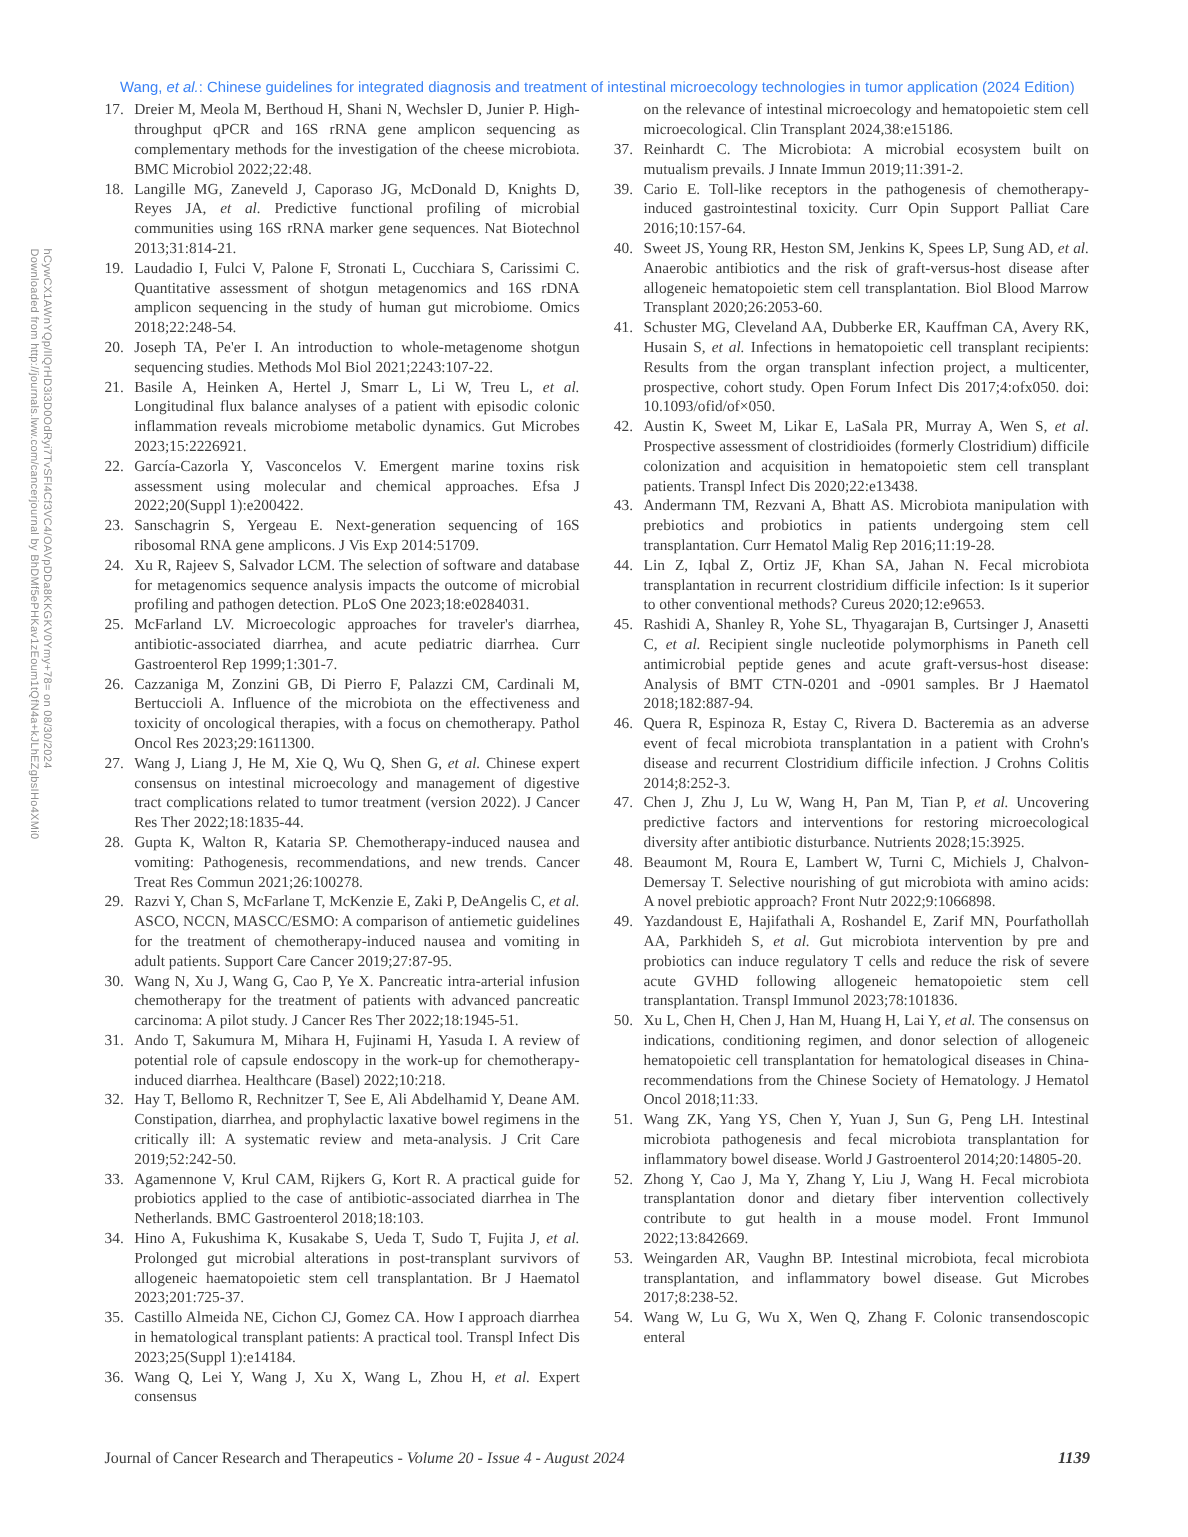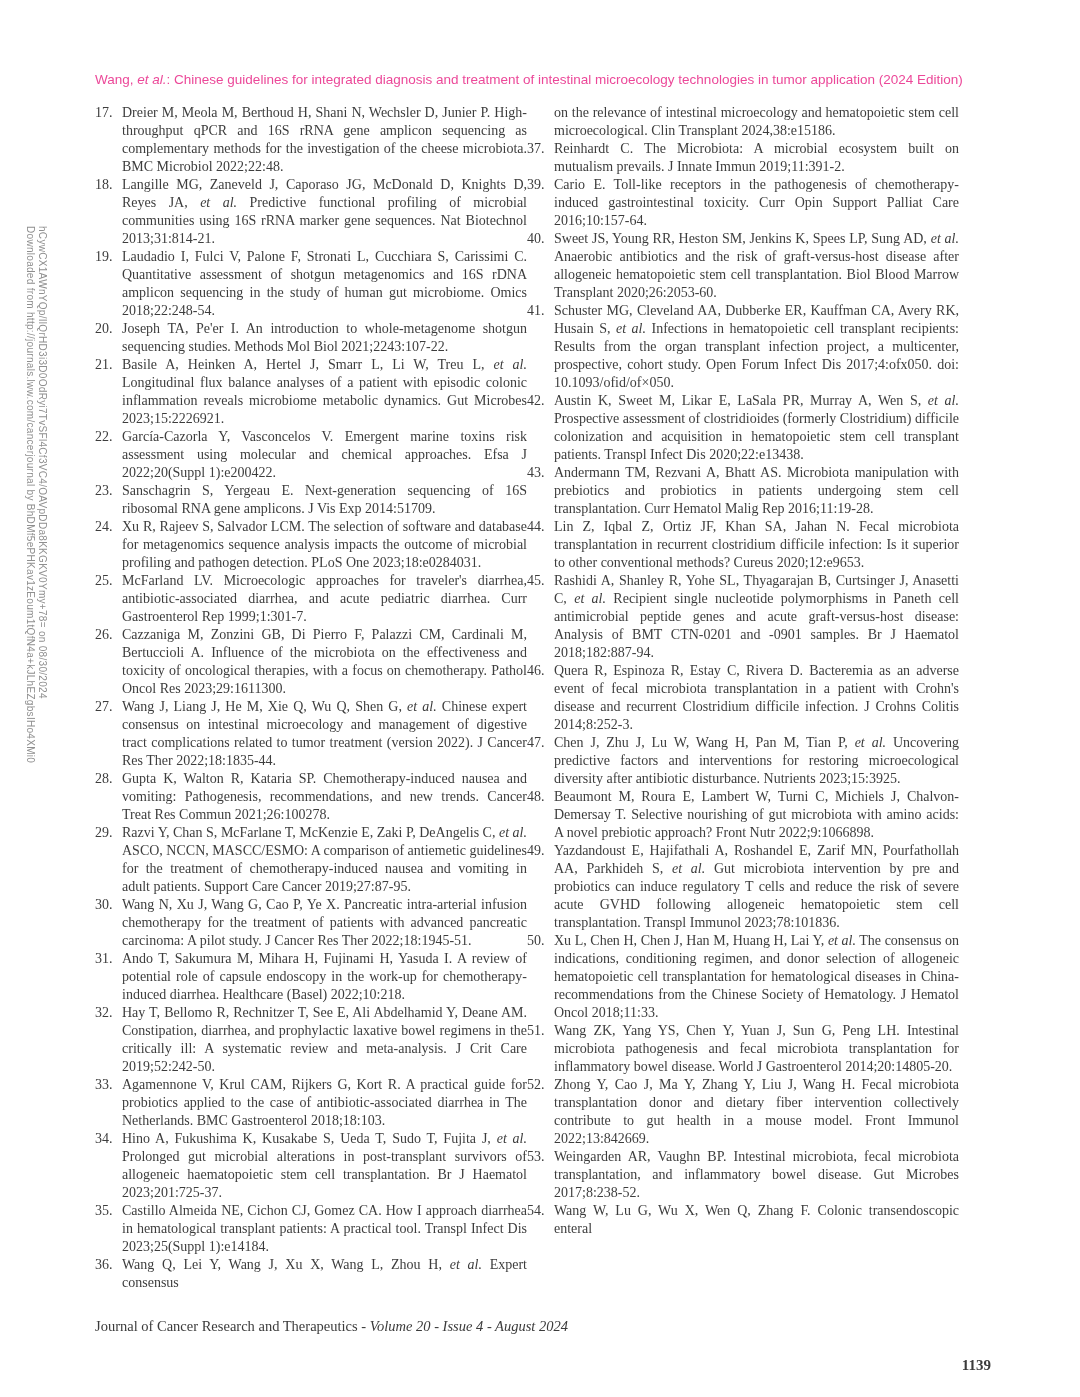--- a/index.html
+++ b/index.html
@@ -10,44 +10,46 @@
     background:#ffffff;
     overflow:hidden;
     font-family:"Liberation Serif", serif;
     color:#3d3d3d;
   }
   .running-head{
     position:absolute;
     top:72px;
     left:95px;
     width:896px;
+    text-align:center;
     font-family:"Liberation Sans", sans-serif;
     font-size:13.5px;
-    color:#ec4899;
+    color:#3b82f6;
     white-space:nowrap;
   }
   .watermark{
     position:absolute;
     left:24px;
     top:226px;
     height:800px;
     writing-mode:vertical-lr;
     font-family:"Liberation Sans", sans-serif;
     font-size:10px;
     line-height:12px;
     letter-spacing:0.3px;
     color:#8f8f8f;
   }
   .watermark span{display:block;}
   .columns{
     position:absolute;
-    top:104px;
+    top:92px;
     left:95px;
     width:896px;
     display:flex;
+    gap:31px;
   }
   .col{width:432px;}
   .ref{
     position:relative;
     padding-left:27px;
     font-size:14px;
     line-height:18px;
     text-align:justify;
   }
   .ref-num{
@@ -62,22 +64,22 @@
     left:95px;
     width:896px;
     display:flex;
     justify-content:space-between;
     align-items:flex-start;
     font-size:14.5px;
     color:#3b3b3b;
   }
   .page-number{
     font-weight:bold;
+    font-style:italic;
     font-size:15px;
-    margin-top:39px;
   }
 </style>
 </head>
 <body>
 
 <div class="page">
 
   <div class="watermark">
     <span>Downloaded from http://journals.lww.com/cancerjournal by BhDMf5ePHKav1zEoum1tQfN4a+kJLhEZgbsIHo4XMi0</span>
     <span>hCywCX1AWnYQp/IlQrHD3i3D0OdRyi7TvSFl4Cf3VC4/OAVpDDa8KKGKV0Ymy+78= on 08/30/2024</span>
@@ -112,21 +114,21 @@
         <div class="ref"><span class="ref-num"></span><span class="ref-text"><span>on the relevance of intestinal microecology and hematopoietic stem cell microecological. Clin Transplant 2024,38:e15186.</span></span></div>
         <div class="ref"><span class="ref-num">37.</span><span class="ref-text"><span>Reinhardt C. The Microbiota: A microbial ecosystem built on mutualism prevails. J Innate Immun 2019;11:391-2.</span></span></div>
         <div class="ref"><span class="ref-num">39.</span><span class="ref-text"><span>Cario E. Toll-like receptors in the pathogenesis of chemotherapy-induced gastrointestinal toxicity. Curr Opin Support Palliat Care 2016;10:157-64.</span></span></div>
         <div class="ref"><span class="ref-num">40.</span><span class="ref-text"><span>Sweet JS, Young RR, Heston SM, Jenkins K, Spees LP, Sung AD, </span><span class="it">et al.</span><span> Anaerobic antibiotics and the risk of graft-versus-host disease after allogeneic hematopoietic stem cell transplantation. Biol Blood Marrow Transplant 2020;26:2053-60.</span></span></div>
         <div class="ref"><span class="ref-num">41.</span><span class="ref-text"><span>Schuster MG, Cleveland AA, Dubberke ER, Kauffman CA, Avery RK, Husain S, </span><span class="it">et al.</span><span> Infections in hematopoietic cell transplant recipients: Results from the organ transplant infection project, a multicenter, prospective, cohort study. Open Forum Infect Dis 2017;4:ofx050. doi: 10.1093/ofid/of×050.</span></span></div>
         <div class="ref"><span class="ref-num">42.</span><span class="ref-text"><span>Austin K, Sweet M, Likar E, LaSala PR, Murray A, Wen S, </span><span class="it">et al.</span><span> Prospective assessment of clostridioides (formerly Clostridium) difficile colonization and acquisition in hematopoietic stem cell transplant patients. Transpl Infect Dis 2020;22:e13438.</span></span></div>
         <div class="ref"><span class="ref-num">43.</span><span class="ref-text"><span>Andermann TM, Rezvani A, Bhatt AS. Microbiota manipulation with prebiotics and probiotics in patients undergoing stem cell transplantation. Curr Hematol Malig Rep 2016;11:19-28.</span></span></div>
         <div class="ref"><span class="ref-num">44.</span><span class="ref-text"><span>Lin Z, Iqbal Z, Ortiz JF, Khan SA, Jahan N. Fecal microbiota transplantation in recurrent clostridium difficile infection: Is it superior to other conventional methods? Cureus 2020;12:e9653.</span></span></div>
         <div class="ref"><span class="ref-num">45.</span><span class="ref-text"><span>Rashidi A, Shanley R, Yohe SL, Thyagarajan B, Curtsinger J, Anasetti C, </span><span class="it">et al.</span><span> Recipient single nucleotide polymorphisms in Paneth cell antimicrobial peptide genes and acute graft-versus-host disease: Analysis of BMT CTN-0201 and -0901 samples. Br J Haematol 2018;182:887-94.</span></span></div>
         <div class="ref"><span class="ref-num">46.</span><span class="ref-text"><span>Quera R, Espinoza R, Estay C, Rivera D. Bacteremia as an adverse event of fecal microbiota transplantation in a patient with Crohn's disease and recurrent Clostridium difficile infection. J Crohns Colitis 2014;8:252-3.</span></span></div>
-        <div class="ref"><span class="ref-num">47.</span><span class="ref-text"><span>Chen J, Zhu J, Lu W, Wang H, Pan M, Tian P, </span><span class="it">et al.</span><span> Uncovering predictive factors and interventions for restoring microecological diversity after antibiotic disturbance. Nutrients 2023;15:3925.</span></span></div>
+        <div class="ref"><span class="ref-num">47.</span><span class="ref-text"><span>Chen J, Zhu J, Lu W, Wang H, Pan M, Tian P, </span><span class="it">et al.</span><span> Uncovering predictive factors and interventions for restoring microecological diversity after antibiotic disturbance. Nutrients 2028;15:3925.</span></span></div>
         <div class="ref"><span class="ref-num">48.</span><span class="ref-text"><span>Beaumont M, Roura E, Lambert W, Turni C, Michiels J, Chalvon-Demersay T. Selective nourishing of gut microbiota with amino acids: A novel prebiotic approach? Front Nutr 2022;9:1066898.</span></span></div>
         <div class="ref"><span class="ref-num">49.</span><span class="ref-text"><span>Yazdandoust E, Hajifathali A, Roshandel E, Zarif MN, Pourfathollah AA, Parkhideh S, </span><span class="it">et al.</span><span> Gut microbiota intervention by pre and probiotics can induce regulatory T cells and reduce the risk of severe acute GVHD following allogeneic hematopoietic stem cell transplantation. Transpl Immunol 2023;78:101836.</span></span></div>
         <div class="ref"><span class="ref-num">50.</span><span class="ref-text"><span>Xu L, Chen H, Chen J, Han M, Huang H, Lai Y, </span><span class="it">et al.</span><span> The consensus on indications, conditioning regimen, and donor selection of allogeneic hematopoietic cell transplantation for hematological diseases in China-recommendations from the Chinese Society of Hematology. J Hematol Oncol 2018;11:33.</span></span></div>
         <div class="ref"><span class="ref-num">51.</span><span class="ref-text"><span>Wang ZK, Yang YS, Chen Y, Yuan J, Sun G, Peng LH. Intestinal microbiota pathogenesis and fecal microbiota transplantation for inflammatory bowel disease. World J Gastroenterol 2014;20:14805-20.</span></span></div>
         <div class="ref"><span class="ref-num">52.</span><span class="ref-text"><span>Zhong Y, Cao J, Ma Y, Zhang Y, Liu J, Wang H. Fecal microbiota transplantation donor and dietary fiber intervention collectively contribute to gut health in a mouse model. Front Immunol 2022;13:842669.</span></span></div>
         <div class="ref"><span class="ref-num">53.</span><span class="ref-text"><span>Weingarden AR, Vaughn BP. Intestinal microbiota, fecal microbiota transplantation, and inflammatory bowel disease. Gut Microbes 2017;8:238-52.</span></span></div>
         <div class="ref"><span class="ref-num">54.</span><span class="ref-text"><span>Wang W, Lu G, Wu X, Wen Q, Zhang F. Colonic transendoscopic enteral</span></span></div>
       </div>
   </div>
 

